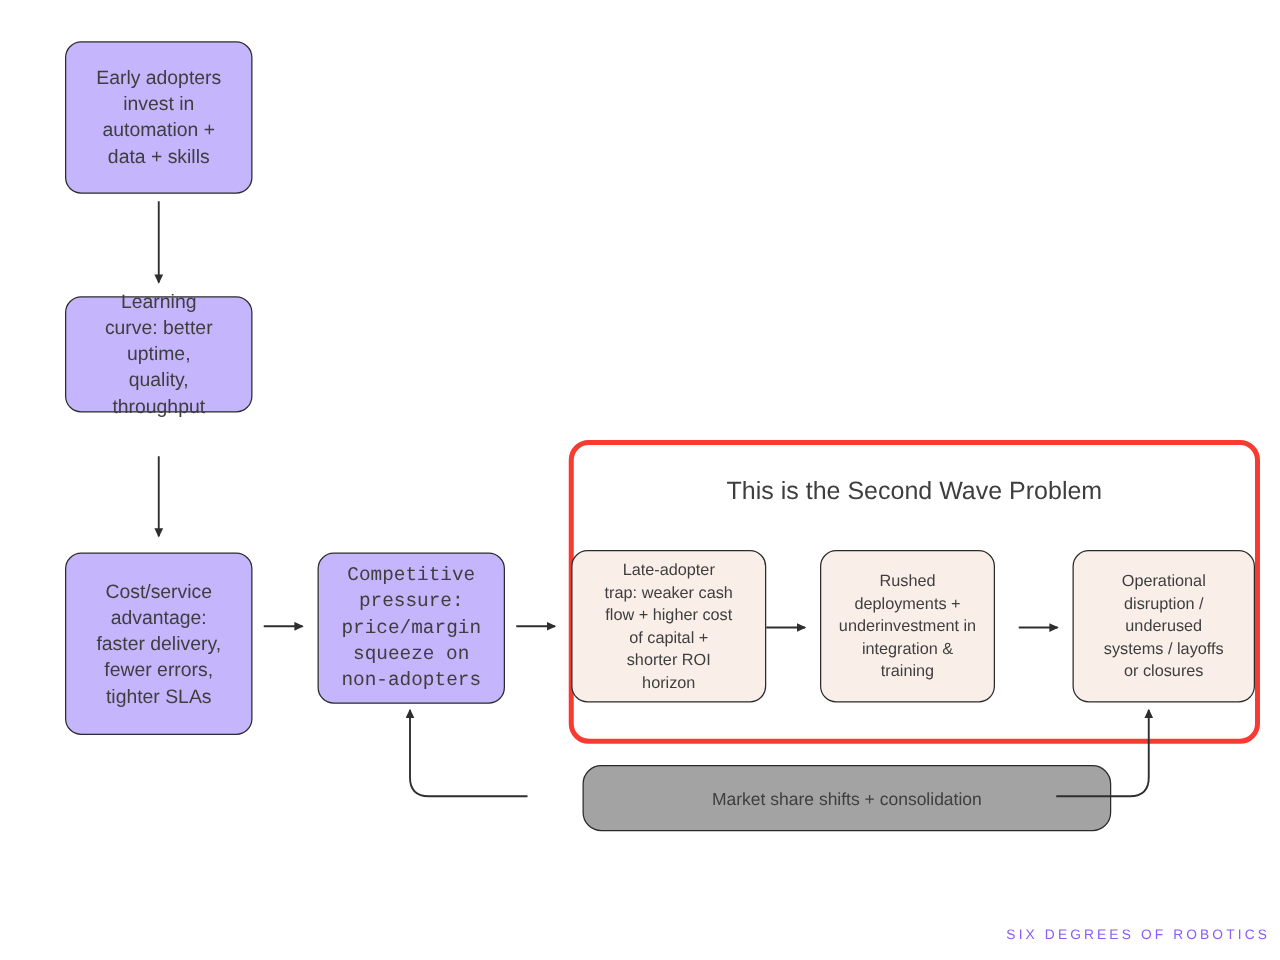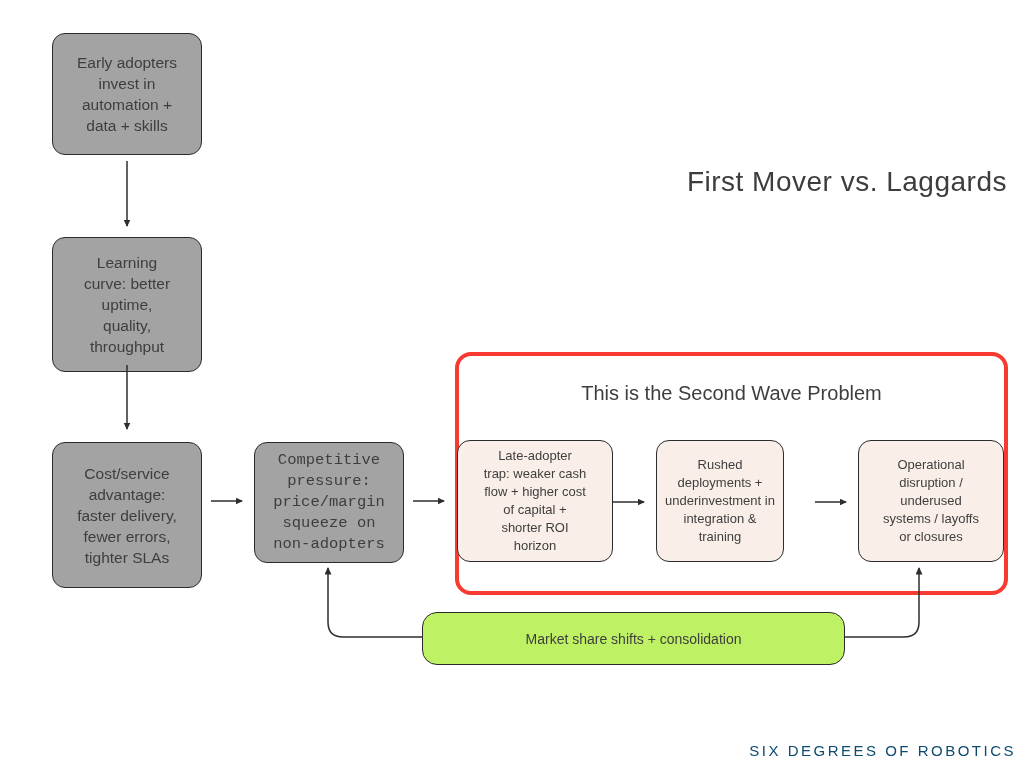--- a/index.html
+++ b/index.html
@@ -30,41 +30,42 @@
     border-radius: 13px;
     display: flex;
     align-items: center;
     justify-content: center;
     text-align: center;
     color: #3e3e3e;
     white-space: pre-line;
     z-index: 20;
   }
   .blue {
-    background: #a3a3a3;
+    background: #c4b5fd;
     width: 150px;
     font-size: 15.5px;
     line-height: 21px;
   }
   .cream {
     background: #f9efe8;
     font-size: 13px;
     line-height: 18px;
   }
   .yellow {
-    background: #bef264;
+    background: #a3a3a3;
     border-radius: 15px;
     font-size: 14px;
+    margin-left: 44px;
   }
   .node-early        { left: 52px;  top: 33px;  height: 122px; }
-  .node-learning     { left: 52px;  top: 237px; height: 135px; }
+  .node-learning     { left: 52px;  top: 237px; height: 93px; }
   .node-cost         { left: 52px;  top: 442px; height: 146px; }
   .node-competitive  { left: 254px; top: 442px; height: 121px; font-family: Liberation Mono, monospace; }
   .node-late         { left: 457px; top: 440px; width: 156px; height: 122px; }
-  .node-rushed       { left: 656px; top: 440px; width: 128px; height: 122px; }
+  .node-rushed       { left: 656px; top: 440px; width: 140px; height: 122px; }
   .node-operational  { left: 858px; top: 440px; width: 146px; height: 122px; }
   .node-market       { left: 422px; top: 612px; width: 423px; height: 53px; }
   .redbox {
     position: absolute;
     left: 455px; top: 352px;
     width: 553px; height: 243px;
     box-sizing: border-box;
     border: 4px solid #f93a31;
     border-radius: 16px;
     z-index: 10;
@@ -95,22 +96,22 @@
     text-align: right;
     color: #3d3d3d;
     font-size: 28px;
     letter-spacing: 0.5px;
     z-index: 20;
   }
   .brand-footer {
     position: absolute;
     top: 742px;
     right: 8px;
-    color: #0c4a6e;
-    font-size: 15px;
+    color: #8b5cf6;
+    font-size: 11px;
     letter-spacing: 2.5px;
     z-index: 20;
   }
 </style>
 </head>
 <body>
 
 <div class="canvas">
 
   <svg class="arrows" viewBox="0 0 1024 768" xmlns="http://www.w3.org/2000/svg">
@@ -171,17 +172,16 @@
 
   <div class="node cream node-operational">Operational
 disruption /
 underused
 systems / layoffs
 or closures</div>
 
   <div class="node yellow node-market">Market share shifts + consolidation</div>
 
 
-  <div class="subtitle">First Mover vs. Laggards</div>
 
   <div class="brand-footer">SIX DEGREES OF ROBOTICS</div>
 
 </div>
 
 </body></html>

